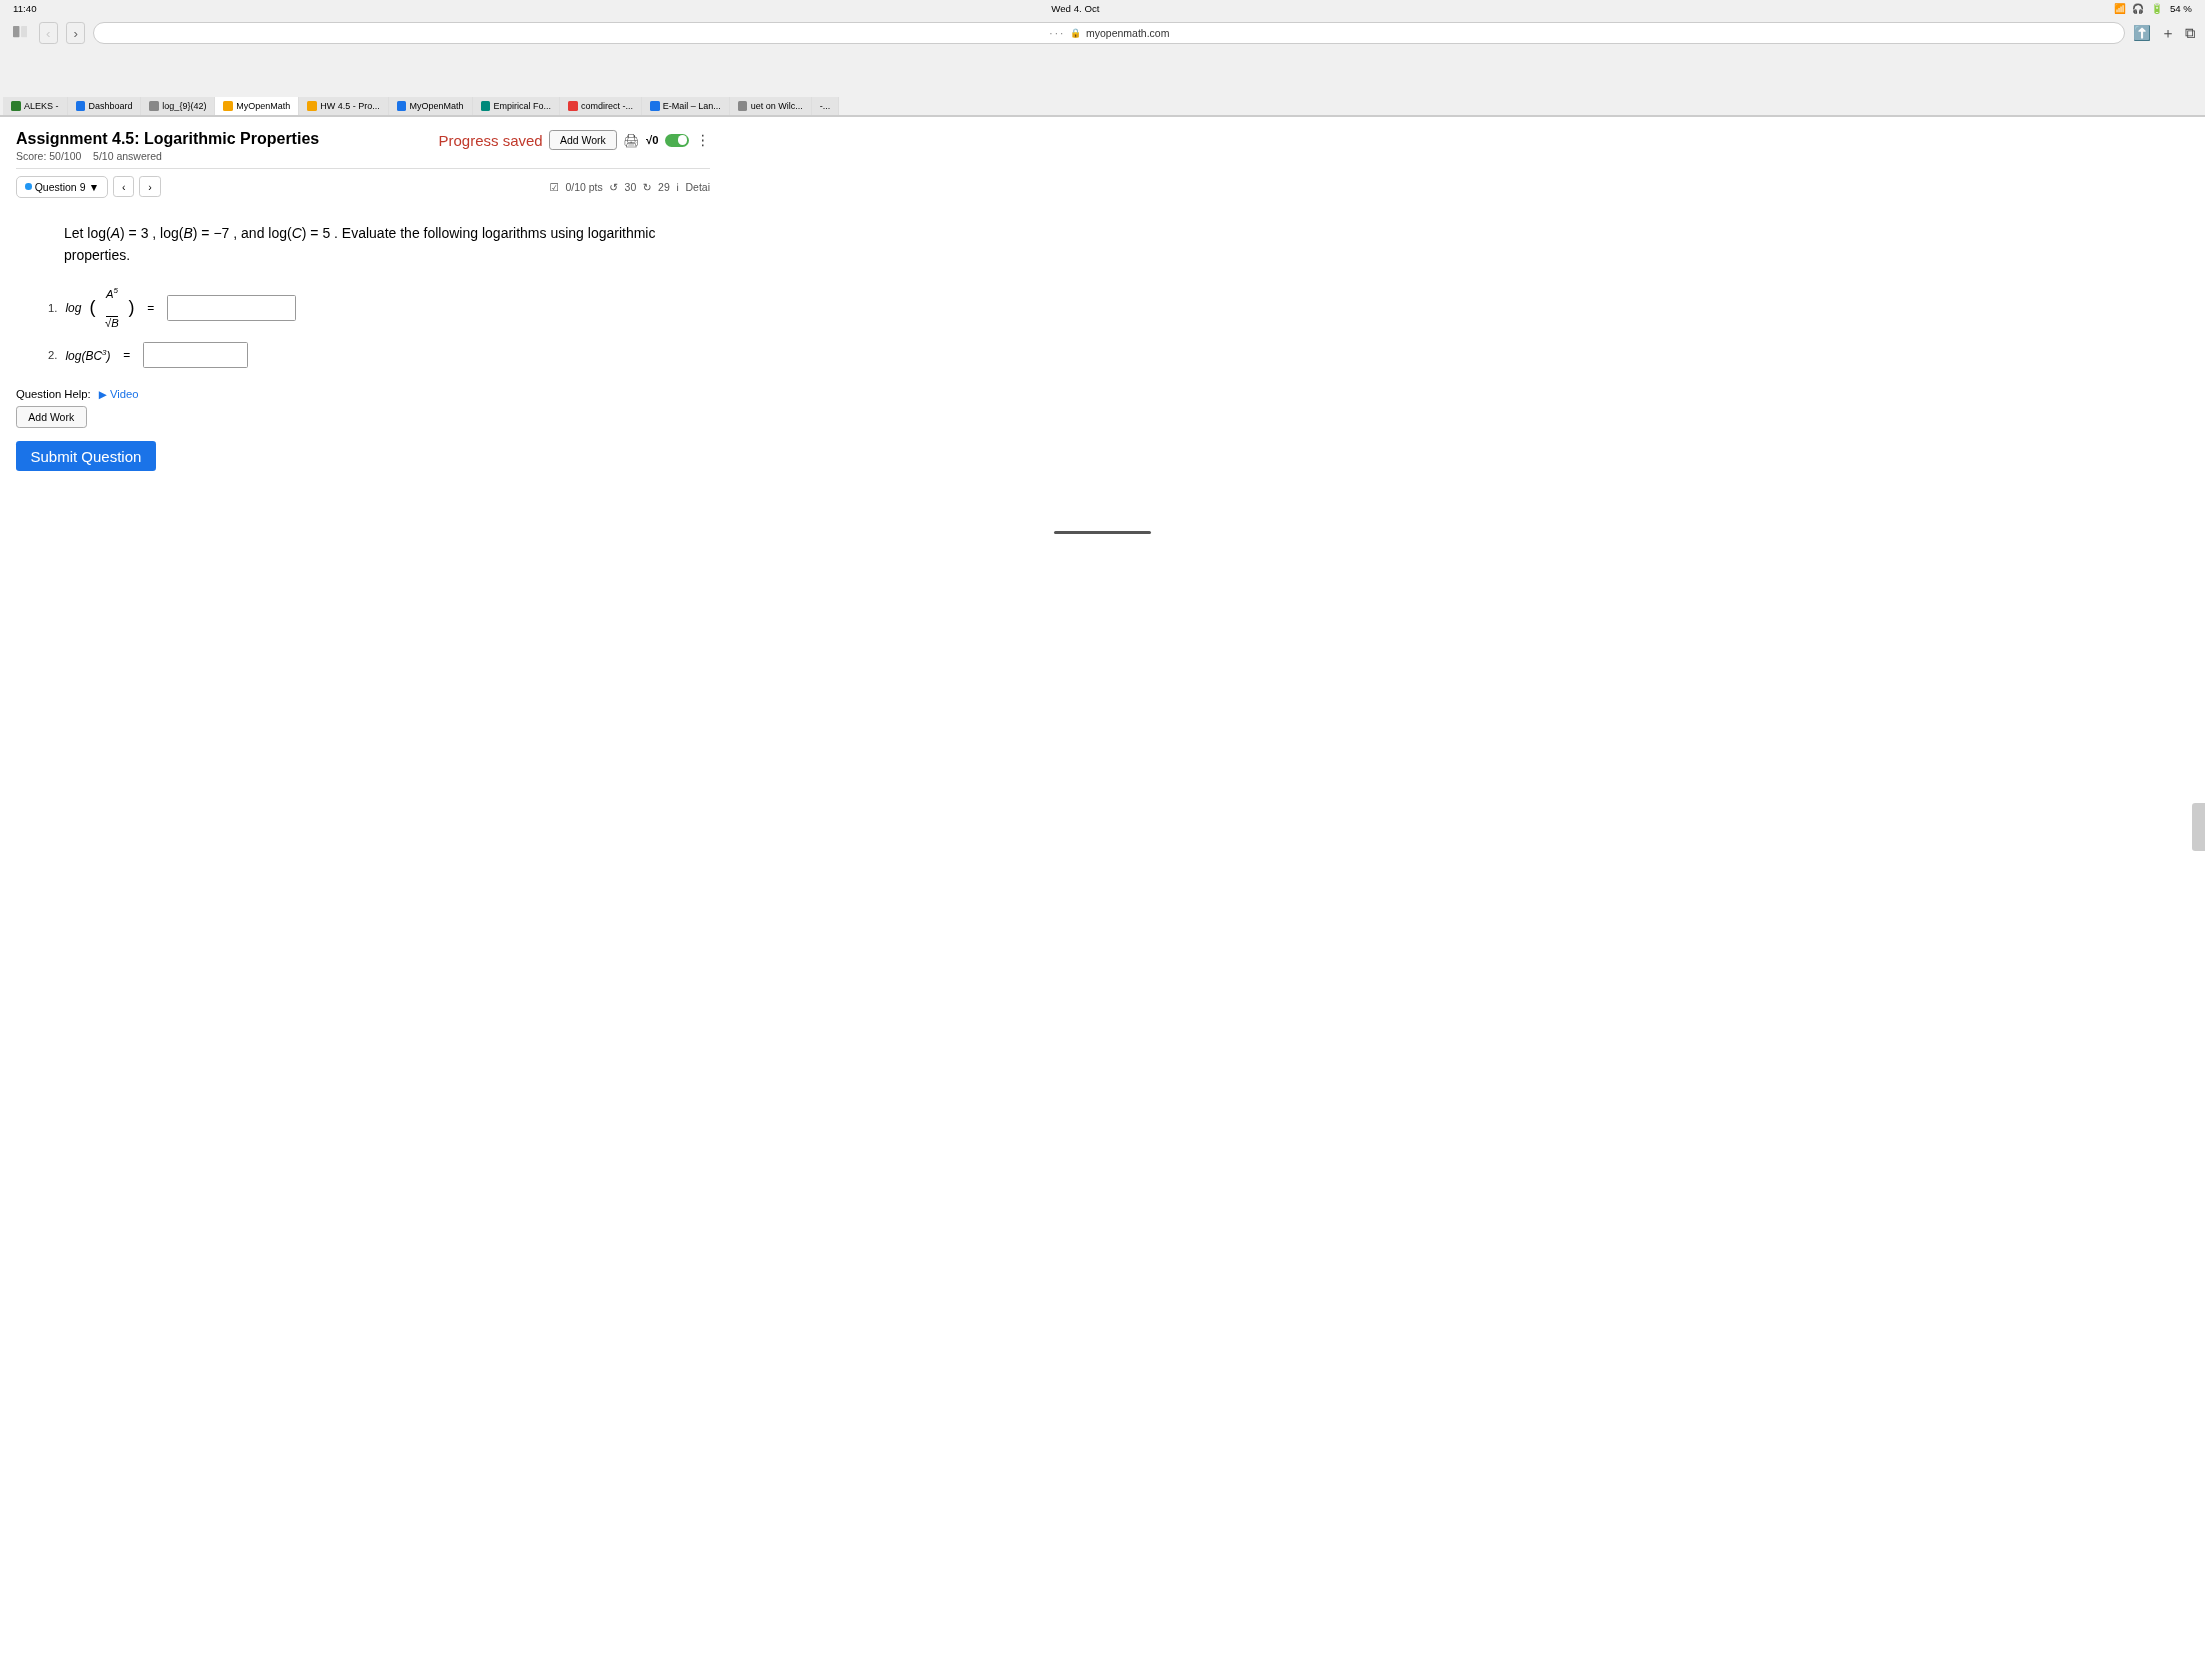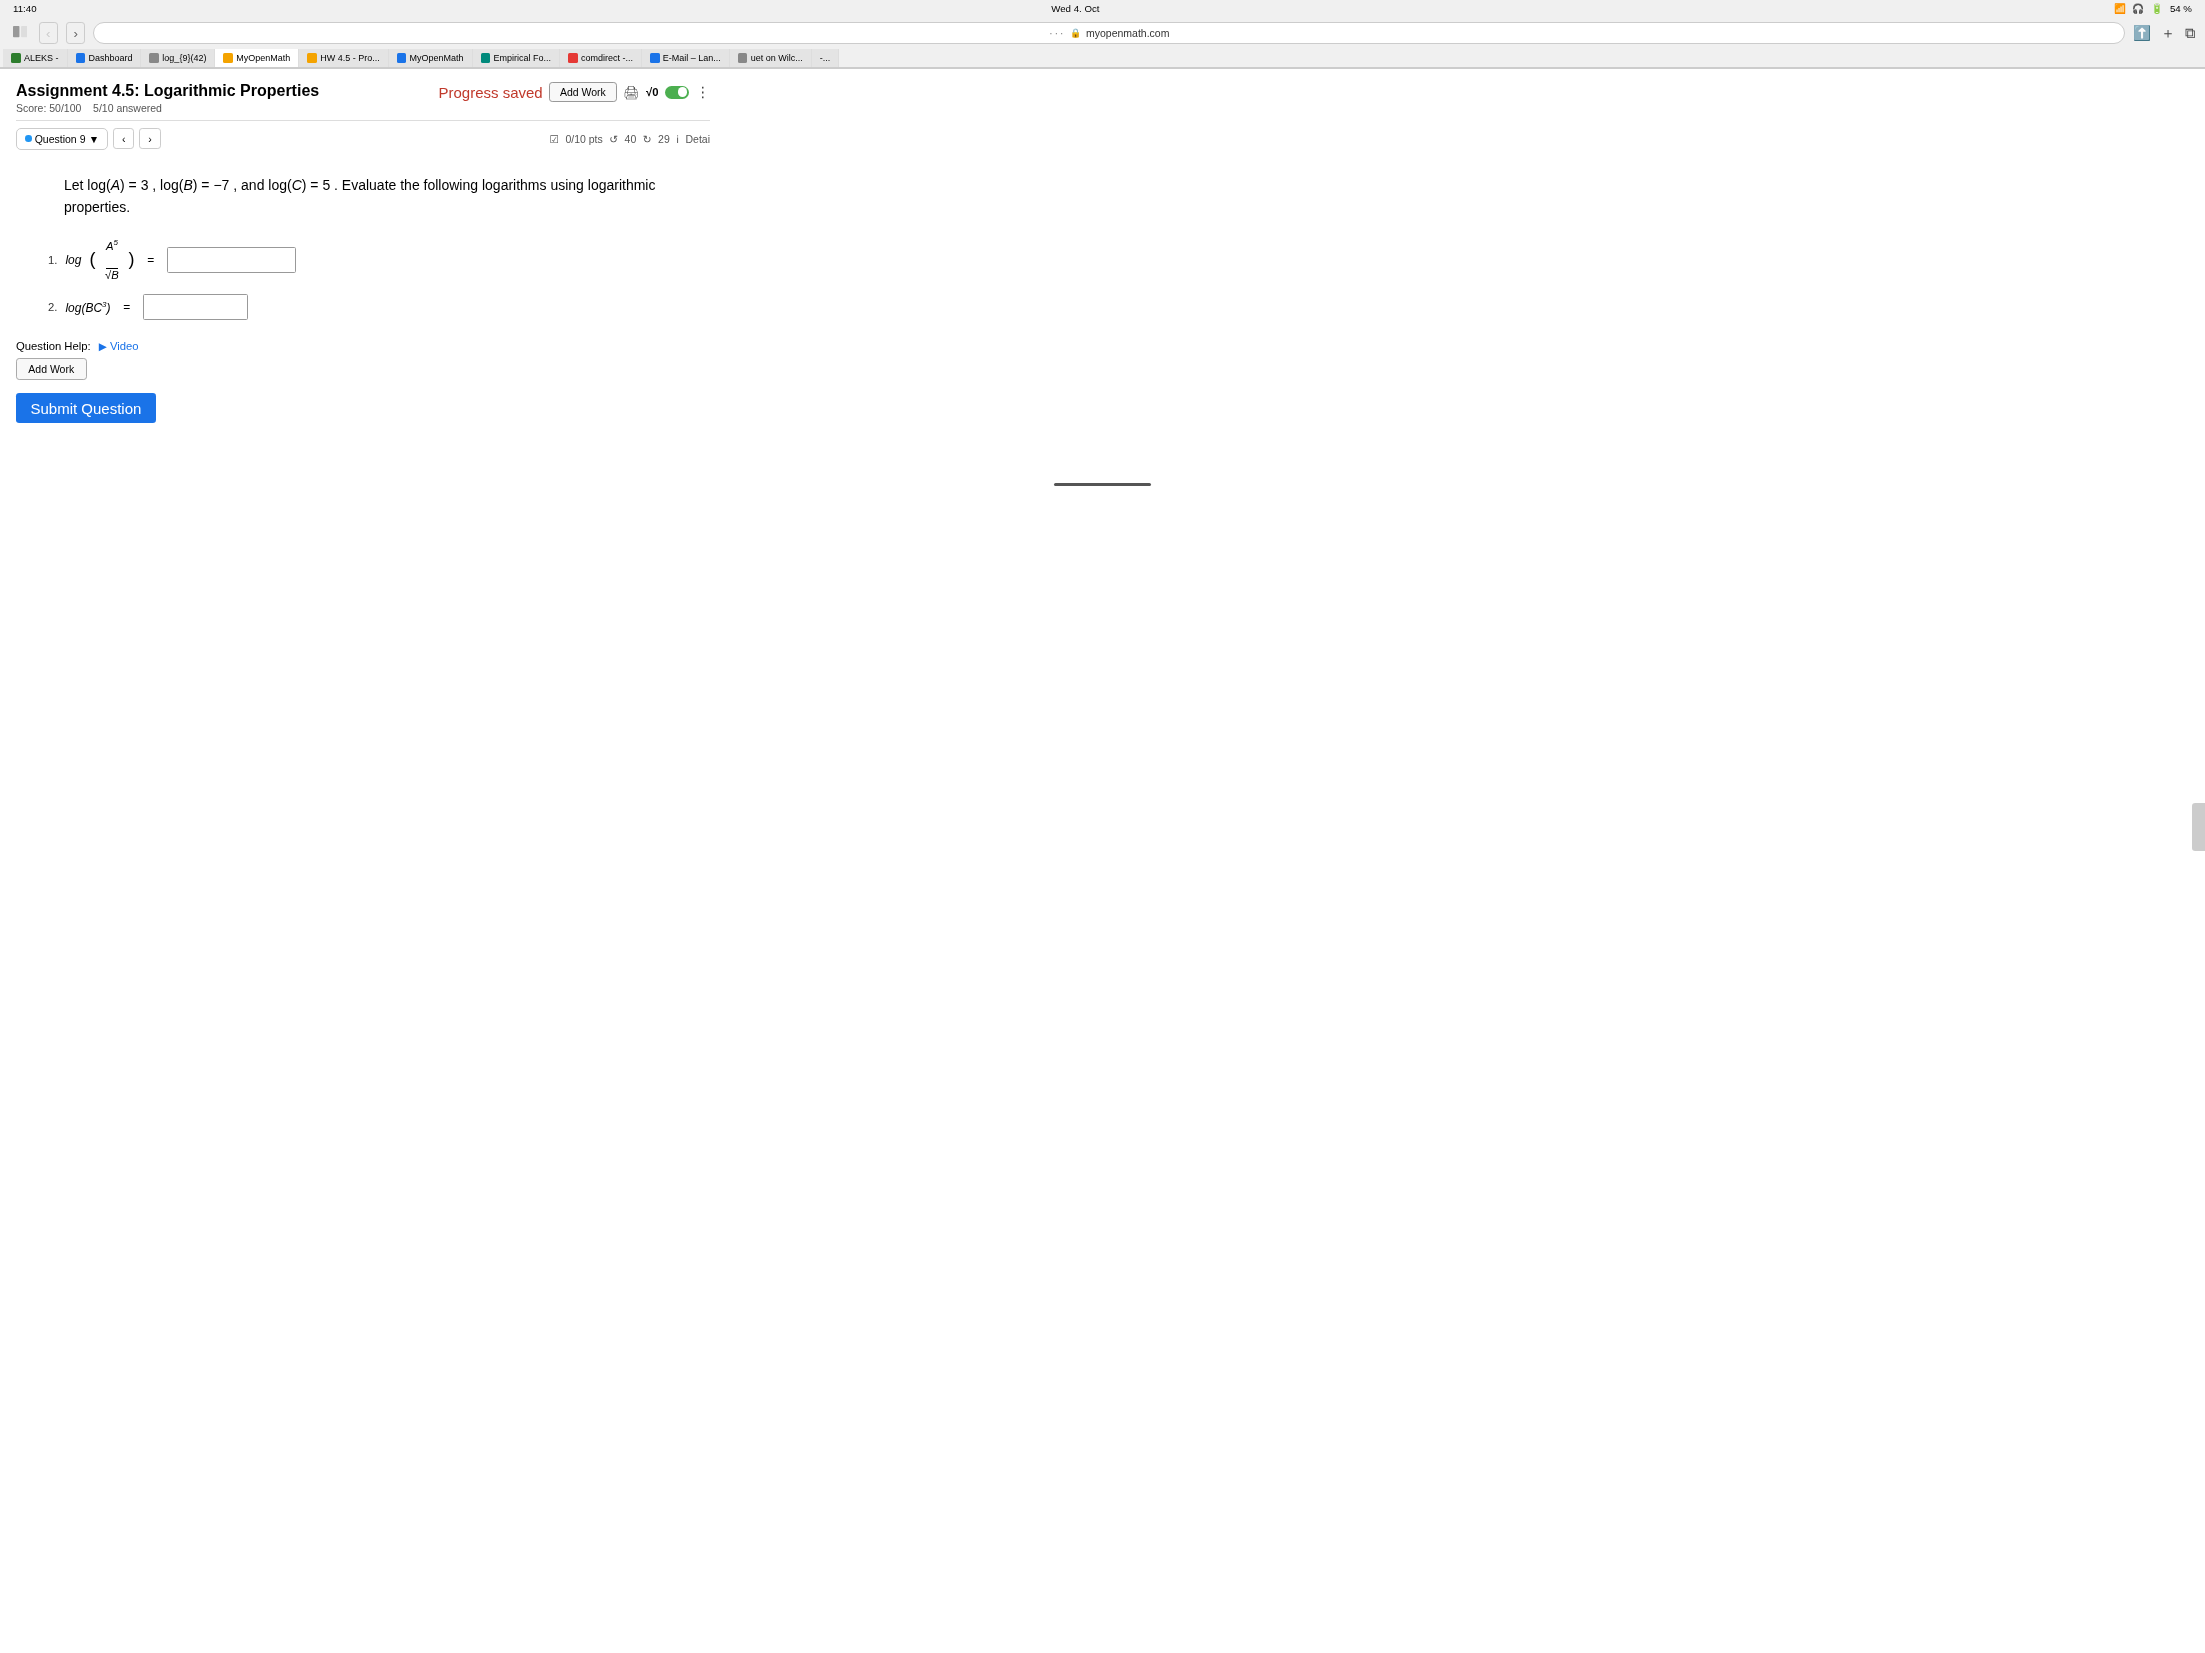--- a/index.html
+++ b/index.html
@@ -15,21 +15,21 @@
     .nav-btn { background: none; border: 0.8px solid #ccc; border-radius: 3.2px; padding: 2.4px 6.5px; cursor: pointer; color: #666; }
     .nav-btn.disabled { color: #ccc; cursor: default; }
     .url-bar { flex: 1; display: flex; align-items: center; justify-content: center; background: #fff; border: 0.8px solid #ccc; border-radius: 14.5px; padding: 4px 11.3px; gap: 4.8px; font-size: 10.5px; }
     .url-bar-dots { color: #888; font-size: 11.3px; letter-spacing: 1.6px; }
     .url-text { color: #333; font-size: 10.5px; }
     .lock-icon { color: #888; font-size: 9px; }
     .toolbar-actions { display: flex; align-items: center; gap: 9.7px; }
     .toolbar-btn { background: none; border: none; cursor: pointer; font-size: 14.5px; color: #444; }
 
     
-    .tabs-bar { display: flex; align-items: center; background: #f0f0f0; border-bottom: 0.8px solid #ccc; padding: 0 3.2px; overflow: hidden; }
+    .tabs-bar { display: flex; align-items: center; background: #f0f0f0; border-bottom: 0.8px solid #ccc; padding: 0 3.2px; overflow: hidden; margin-top: 48px; }
     .tab { display: flex; align-items: center; gap: 3.2px; padding: 4px 8px; font-size: 9px; border-right: 0.8px solid #ddd; background: #e4e4e4; cursor: pointer; max-width: 97px; white-space: nowrap; overflow: hidden; }
     .tab.active { background: #fff; }
     .tab-favicon { width: 9.7px; height: 9.7px; border-radius: 1.6px; display: inline-block; }
     .tab-favicon.green { background: #2d7d2d; }
     .tab-favicon.blue { background: #1a73e8; }
     .tab-favicon.gray { background: #888; }
     .tab-favicon.orange { background: #f4a300; }
     .tab-favicon.teal { background: #00897b; }
     .tab-favicon.red { background: #e53935; }
 
@@ -210,21 +210,21 @@
         <span>Question 9</span>
         <span>▼</span>
       </div>
       <button class="q-nav-btn">‹</button>
       <button class="q-nav-btn">›</button>
     </div>
     <div class="question-info">
       <span>☑</span>
       <span class="pts-badge">0/10 pts</span>
       <span>↺</span>
-      <span>40</span>
+      <span>30</span>
       <span>↻</span>
       <span>29</span>
       <span>ℹ</span>
       <span class="detail-link">Detai</span>
     </div>
   </div>
 
   <div class="question-content">
     <p class="question-text">
       Let log(<em>A</em>) = 3 , log(<em>B</em>) = −7 , and log(<em>C</em>) = 5 . Evaluate the following logarithms using logarithmic properties.

